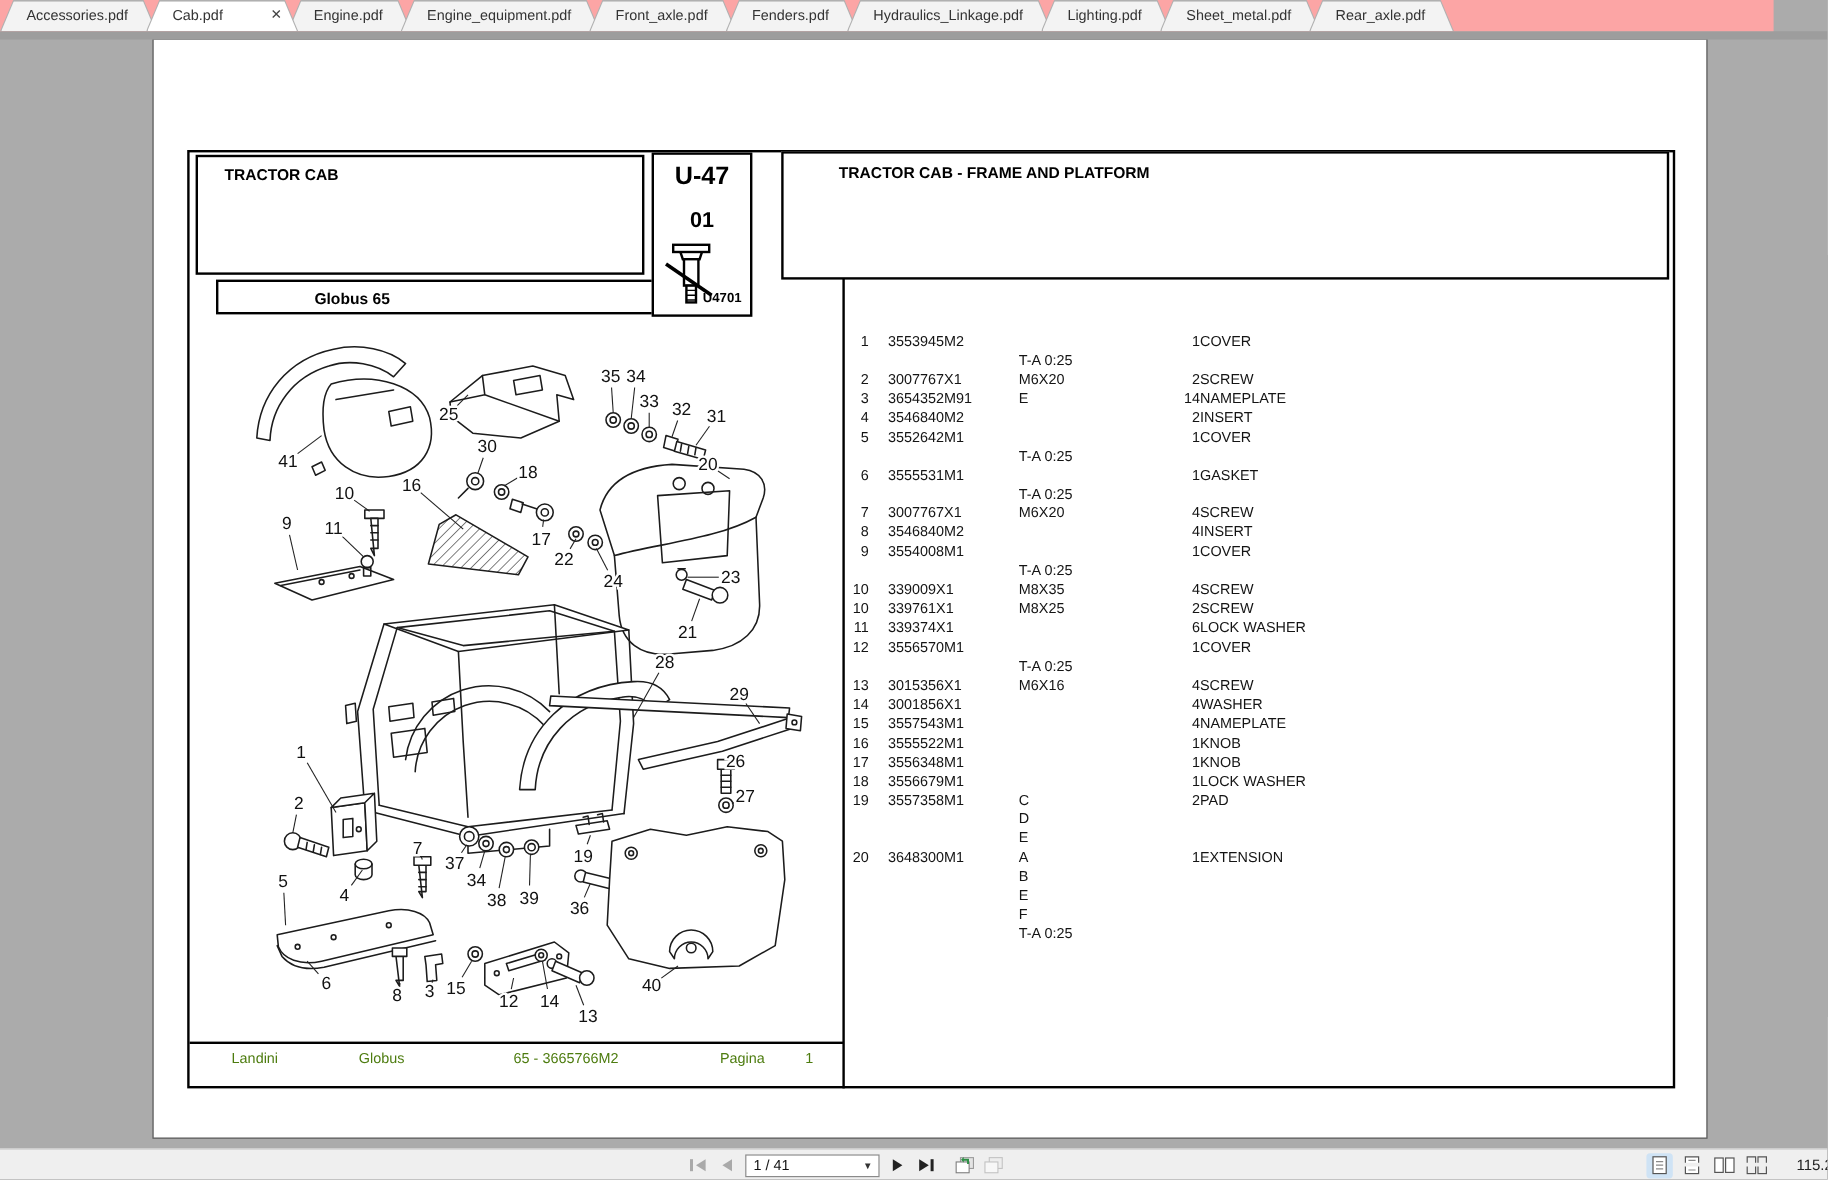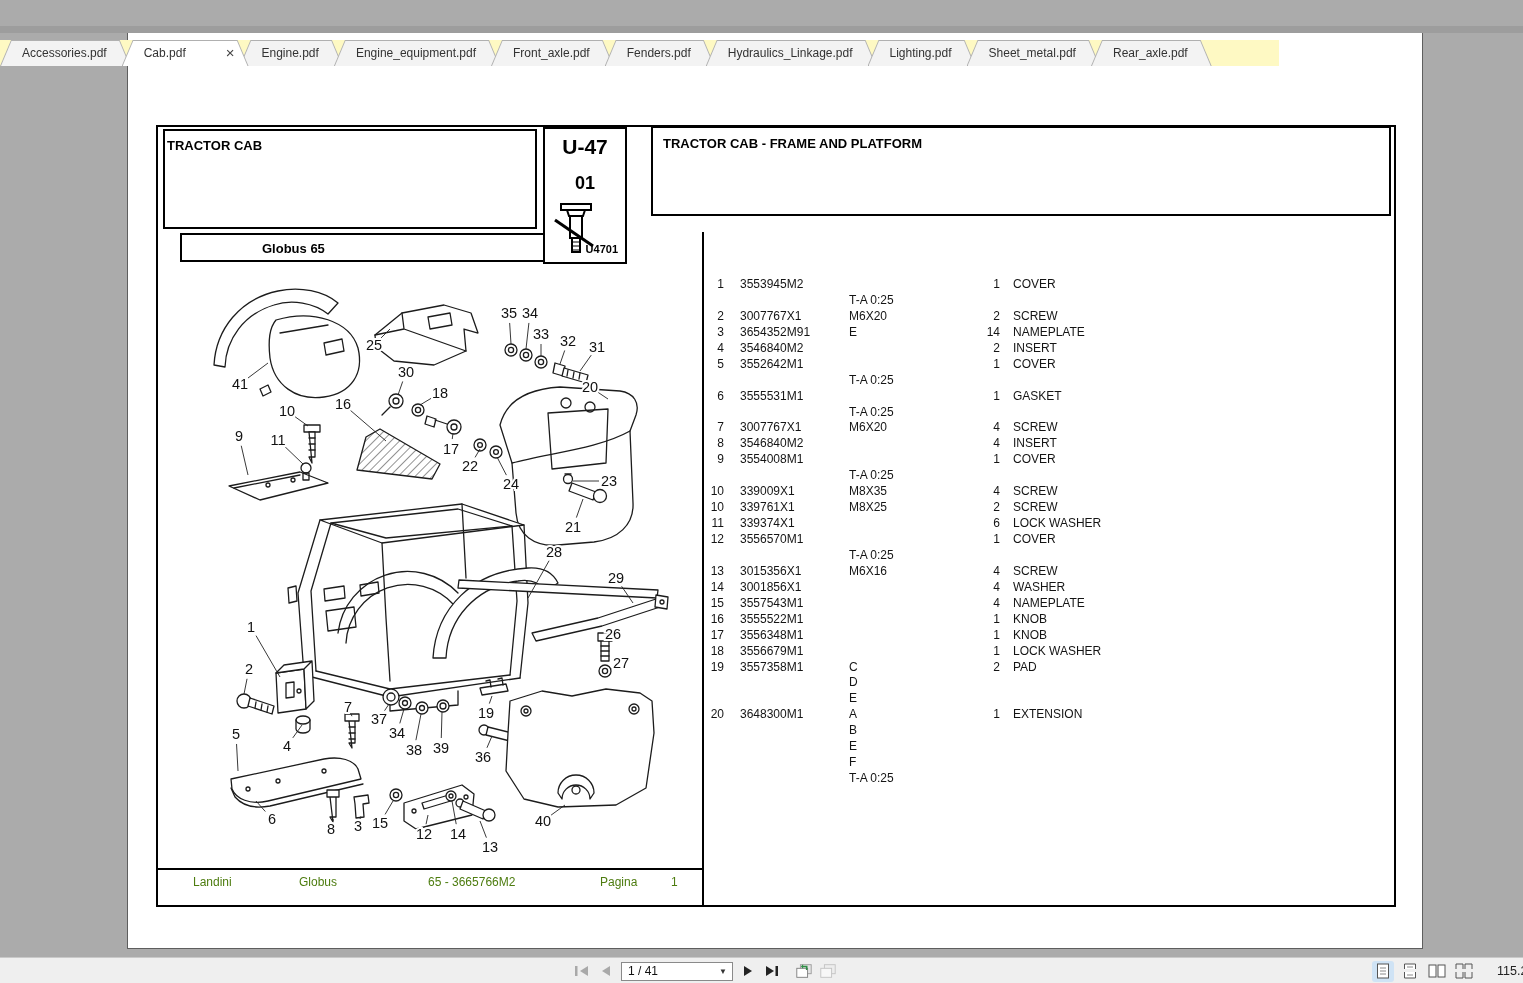--- a/index.html
+++ b/index.html
@@ -1,62 +1,62 @@
 <!DOCTYPE html>
 <html><head>
 <meta charset="utf-8">
 <style>
   html,body{margin:0;padding:0;background:#ababab;}
   .root{position:relative;width:1523px;height:983px;overflow:hidden;
         font-family:"Liberation Sans",sans-serif;background:#ababab;}
 
   
-  .tabbar{position:absolute;left:0;top:0;width:1279px;height:26px;background:#fef9c3;
-          display:flex;align-items:flex-end;z-index:20;margin-top:40px;}
+  .tabbar{position:absolute;left:0;top:0;width:1478px;height:26px;background:#fca5a5;
+          display:flex;align-items:flex-end;z-index:20;}
   .tabstrip-shadow{position:absolute;left:0;top:26px;width:1523px;height:7px;background:#9d9d9d;z-index:19;}
   .tab{position:relative;height:26px;margin-right:-9px;padding:0 24px 0 22px;
        display:flex;align-items:center;font-size:12px;color:#333;flex:0 0 auto;}
   .tab::before{content:'';position:absolute;inset:0;background:#b0b0b0;
        clip-path:polygon(11px 0,calc(100% - 11px) 0,100% 100%,0 100%);}
   .tab::after{content:'';position:absolute;left:1px;right:1px;top:1px;bottom:0;background:#f3f3f3;
        clip-path:polygon(10.5px 0,calc(100% - 10.5px) 0,100% 100%,0 100%);}
   .tab.active{z-index:5;padding-right:14px;justify-content:space-between;}
   .tab.active::after{background:#ffffff;}
   .tab-label{position:relative;z-index:6;white-space:nowrap;}
   .tab-close{position:relative;z-index:6;margin-left:40px;font-size:15px;line-height:12px;color:#444;cursor:default;}
 
   
   .page{position:absolute;left:128px;top:33px;width:1294px;height:915px;background:#fff;
         outline:1.5px solid #5e5e5e;z-index:1;}
   .box{position:absolute;border:2px solid #000;box-sizing:border-box;background:#fff;}
   .outer-border{left:28px;top:92px;width:1240px;height:782px;border-width:2px;background:transparent;}
   .title-box{left:35px;top:96px;width:374px;height:100px;}
-  .title-box span{display:block;padding:7px 2px;font-size:13px;font-weight:bold;color:#000;}
+  .title-box span{display:block;padding:7px 22px;font-size:13px;font-weight:bold;color:#000;}
   .model-box{left:52px;top:200px;width:374px;height:29px;}
   .model-box span{display:block;padding:6px 0 0 80px;font-size:13px;font-weight:bold;color:#000;}
   .code-box{left:415px;top:94px;width:84px;height:137px;text-align:center;}
   .code-big{font-size:21px;font-weight:bold;margin-top:6px;color:#000;}
   .code-sub{font-size:18px;font-weight:bold;color:#000;margin-top:14px;}
   .code-small{position:absolute;right:7px;bottom:7px;font-size:11px;font-weight:bold;color:#000;}
   .bolt-svg{position:absolute;left:8px;bottom:4px;}
-  .header-box{left:523px;top:93px;width:740px;height:90px;}
+  .header-box{left:523px;top:93px;width:740px;height:107px;padding-left:36px;}
   .header-box span{display:block;padding:8px 10px;font-size:13px;font-weight:bold;color:#000;}
   .divider{position:absolute;left:574px;top:199px;width:2px;height:675px;background:#000;}
   .footer-line{position:absolute;left:30px;top:835px;width:545px;height:2px;background:#000;}
   .footer-text{position:absolute;top:842px;font-size:12px;color:#4d7c0f;white-space:nowrap;}
 
   
   .parts-table{position:absolute;left:574px;top:244px;width:560px;font-size:12px;color:#141414;}
   .prow{position:relative;height:15.95px;}
   .prow span{position:absolute;top:0;white-space:nowrap;}
   .c-no{left:0;width:22px;text-align:right;}
   .c-part{left:38px;}
   .c-spec{left:147px;}
   .c-qty{left:268px;width:30px;text-align:right;}
-  .c-desc{left:311px;text-align:center;}
+  .c-desc{left:298px;text-align:center;}
 
   
   .diagram-svg{position:absolute;left:0;top:0;width:1294px;height:915px;}
   .callout{font-family:"Liberation Sans",sans-serif;font-size:14.5px;fill:#111;
            text-anchor:middle;paint-order:stroke;stroke:#fff;stroke-width:4px;}
 
   
   .toolbar{position:absolute;left:0;top:957px;width:1523px;height:26px;background:#efefef;
            border-top:1px solid #c9c9c9;z-index:20;}
   .navgroup{position:absolute;left:573px;top:2px;height:22px;display:flex;align-items:center;gap:6px;}

